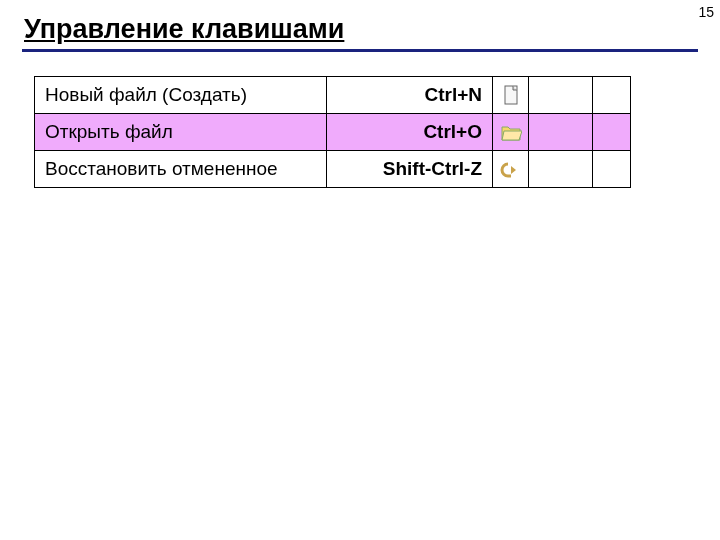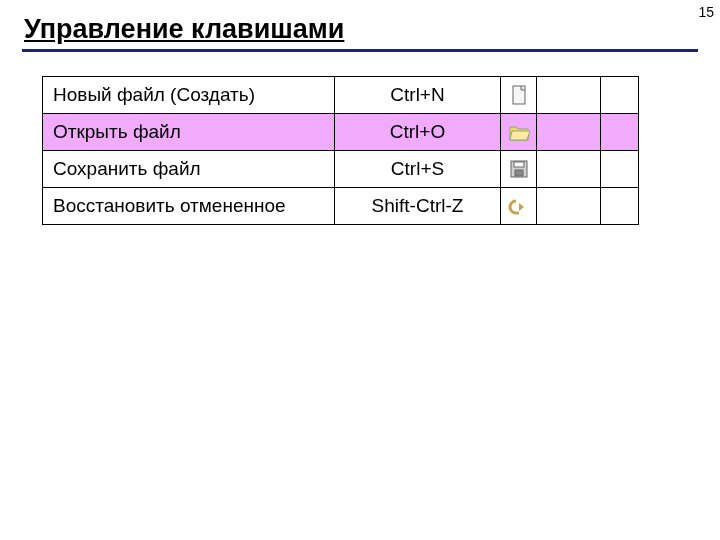--- a/index.html
+++ b/index.html
@@ -31,38 +31,38 @@
     text-decoration: underline;
   }
   .rule {
     border: 0;
     border-top: 3px solid #1a237e;
     margin: 0 0 24px 0;
   }
   table.shortcut {
     border-collapse: collapse;
     width: 596px;
-    margin-left: 20px;
+    margin-left: 12px;
     table-layout: fixed;
   }
   table.shortcut col.c-action { width: 292px; }
   table.shortcut col.c-key    { width: 166px; }
   table.shortcut col.c-ic1    { width: 36px; }
   table.shortcut col.c-gap    { width: 64px; }
   table.shortcut col.c-ic2    { width: 38px; }
   table.shortcut td {
     border: 1px solid #000;
     height: 36px;
     padding: 0 10px;
     font-size: 19px;
     vertical-align: middle;
   }
   table.shortcut td.key {
-    text-align: center;
-    font-weight: normal;
+    text-align: right;
+    font-weight: bold;
   }
   table.shortcut td.icon-cell {
     padding: 0;
     text-align: center;
   }
   tr.hl td { background: #f0abfc; }
   .sq {
     display: inline-block;
     width: 22px;
     height: 22px;
@@ -101,31 +101,20 @@
         <td>Открыть файл</td>
         <td class="key">Ctrl+O</td>
         <td class="icon-cell"><span class="sq"><svg viewBox="0 0 22 22">
                 <path d="M2 6h6l2 2h10v11H2z" fill="#f6d76b" stroke="#8a6"></path>
                 <path d="M4 10h18l-3 9H2z" fill="#ffe9a8" stroke="#8a6"></path>
               </svg></span></td>
         <td class="icon-cell"></td>
         <td class="icon-cell"></td>
       </tr>
       <tr>
-        <td>Сохранить файл</td>
-        <td class="key">Ctrl+S</td>
-        <td class="icon-cell"><span class="sq"><svg viewBox="0 0 22 22">
-                <rect x="3" y="3" width="16" height="16" fill="#d0d0d0" stroke="#666"></rect>
-                <rect x="6" y="4" width="10" height="5" fill="#fff" stroke="#666"></rect>
-                <rect x="7" y="12" width="8" height="6" fill="#888" stroke="#666"></rect>
-              </svg></span></td>
-        <td class="icon-cell"></td>
-        <td class="icon-cell"></td>
-      </tr>
-      <tr>
         <td>Восстановить отмененное</td>
         <td class="key">Shift-Ctrl-Z</td>
         <td class="icon-cell"><span class="sq"><svg viewBox="0 0 22 22">
                 <path d="M8 6a6 6 0 0 0 0 12h3" fill="none" stroke="#c9a24a" stroke-width="3"></path>
                 <path d="M16 12l-5-4v8z" fill="#c9a24a"></path>
               </svg></span></td>
         <td class="icon-cell"></td>
         <td class="icon-cell"></td>
       </tr>
     </tbody>

